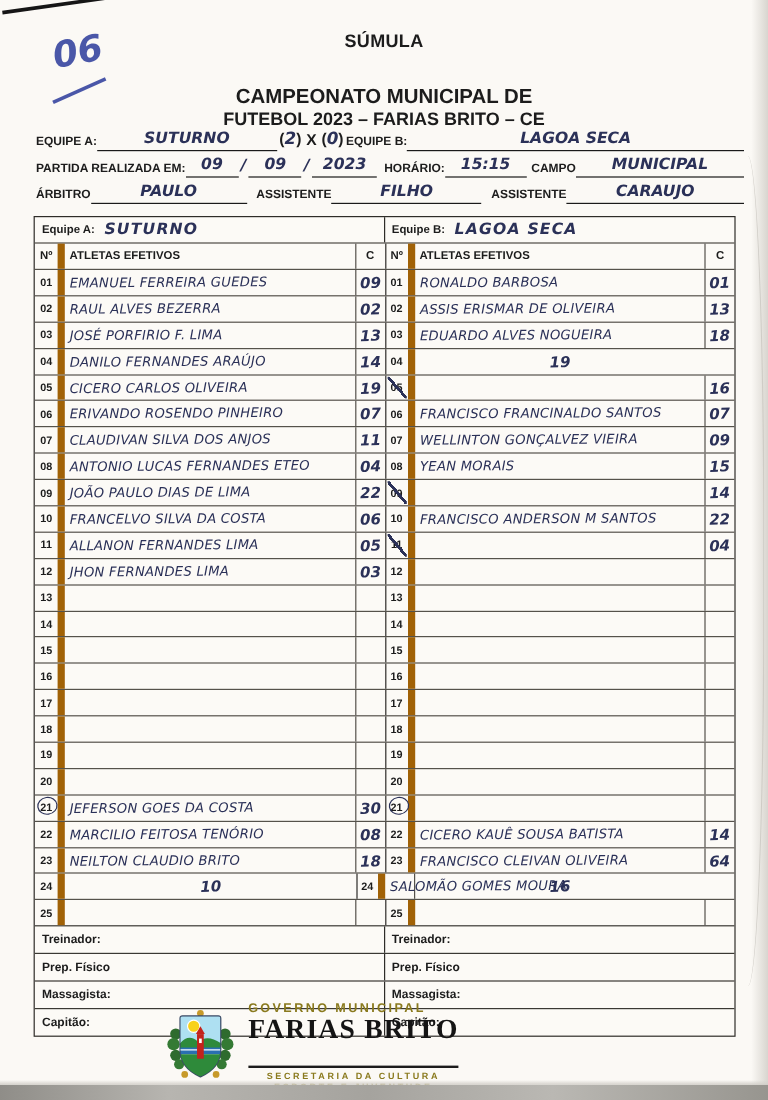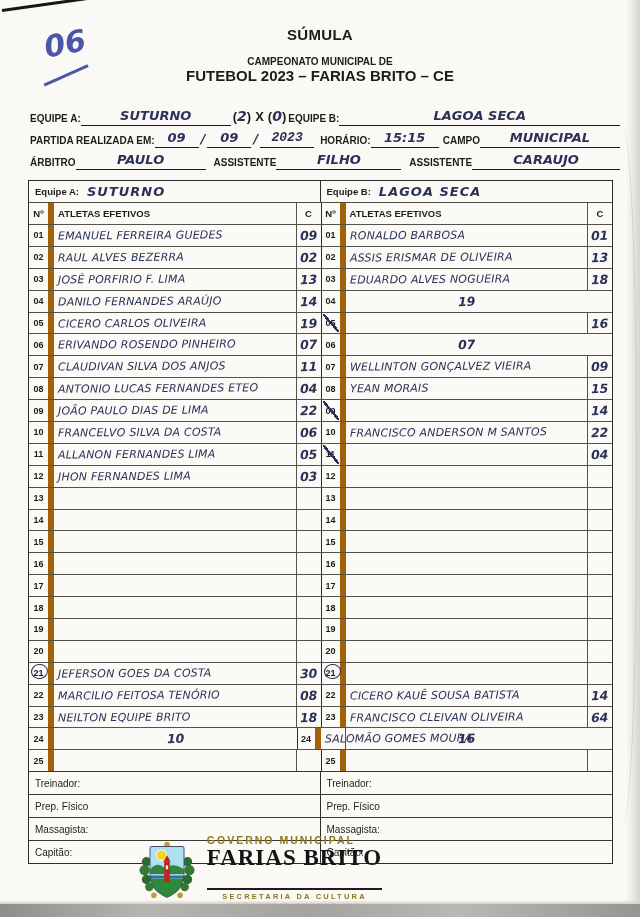--- a/index.html
+++ b/index.html
@@ -13,21 +13,21 @@
     background:linear-gradient(90deg,#8f8d88,#b7b5b0 22%,#a5a39e 48%,#bab8b3 72%,#97958f 100%);}
   .bottom-band::before{content:"";position:absolute;left:0;top:-4px;right:0;height:4px;background:linear-gradient(to top,#d3d0ca,rgba(211,208,202,0));}
   
   .hand{font-family:"DejaVu Sans",sans-serif;font-style:italic;color:#2b3158;}
   .hand-blue{font-family:"DejaVu Sans",sans-serif;font-style:italic;color:#4a57a8;}
   .page-num{position:absolute;left:44px;top:26px;font-size:30px;transform:rotate(-11deg);font-weight:bold;}
   .page-num-line{position:absolute;left:42px;top:74px;width:48px;height:2.5px;background:#4a57a8;transform:rotate(-24deg);}
   
   .titles{position:absolute;top:26px;left:0;width:640px;text-align:center;font-weight:bold;}
   .title-main{font-size:15px;letter-spacing:.3px;}
-  .title-sub1{font-size:10px;margin-top:13px;text-align:center;}
+  .title-sub1{font-size:17px;margin-top:28px;text-align:center;}
   .title-sub2{font-size:15px;}
   
   .form{position:absolute;left:30px;top:104px;width:590px;font-size:10px;font-weight:bold;}
   .fline{display:flex;align-items:flex-end;height:22px;white-space:nowrap;}
   .flabel{padding-bottom:2px;}
   .uval{border-bottom:1.6px solid #1a1a1a;text-align:center;font-size:13px;line-height:14px;height:16px;}
   .uval.hand{font-weight:bold;}
   .score{font-size:13px;font-weight:bold;padding:0 2px 2px 2px;}
   .score .hand{font-size:14px;}
   .sep{padding:0 2px 2px 2px;font-size:13px;}
@@ -51,21 +51,21 @@
   .hdrrow .cell{font-size:9.5px;font-weight:bold;}
   .hdrrow .namecell{padding-left:4px;}
   .pname{font-size:11px;letter-spacing:.2px;transform:rotate(-.4deg);}
   .cval{font-size:12.5px;font-weight:bold;transform:rotate(-2deg);}
   .crossed::after{content:"";position:absolute;left:1px;right:1px;top:1px;bottom:1px;
     background:linear-gradient(to top right,transparent 45%,#2b3158 45%,#2b3158 55%,transparent 55%);}
   .circled::after{content:"";position:absolute;left:2px;top:1px;width:17px;height:15px;
     border:1.6px solid #2b3158;border-radius:50%;transform:rotate(-8deg);box-sizing:border-box;}
   
   .srow{display:grid;grid-template-columns:1fr 1fr;height:22px;border-top:1.2px solid #3a3833;}
-  .scell{display:flex;align-items:center;padding-left:6px;font-size:10px;font-weight:normal;}
+  .scell{display:flex;align-items:center;padding-left:6px;font-size:10px;font-weight:bold;}
   .scell:first-child{border-right:1.6px solid #2e2c28;}
   
   .logo{position:absolute;left:0;top:834px;width:521px;display:flex;justify-content:center;align-items:center;gap:12px;}
   .logo-text{display:flex;flex-direction:column;align-items:center;}
   .l1{color:#8a7a1e;font-size:10.5px;font-weight:bold;letter-spacing:2px;align-self:flex-start;}
   .l2{font-family:"Liberation Serif",serif;font-size:23px;font-weight:bold;color:#141414;letter-spacing:1px;
       line-height:1.05;border-bottom:2.5px solid #1c1c1c;padding-bottom:18px;}
   .l3{color:#8a7a1e;font-size:7.5px;font-weight:bold;letter-spacing:2.2px;margin-top:2px;}
   .l4{color:#8a7a1e;font-size:7.5px;font-weight:bold;letter-spacing:2.2px;}
 </style>
@@ -96,21 +96,21 @@
       <span class="score"><span>(</span><span class="hand">0</span><span>)</span></span>
       <span class="flabel">EQUIPE B:</span>
       <span class="uval hand" style="flex:1;">LAGOA SECA</span>
     </div>
     <div class="fline">
       <span class="flabel">PARTIDA REALIZADA EM:</span>
       <span class="uval hand" style="width:44px;">09</span>
       <span class="sep hand">/</span>
       <span class="uval hand" style="width:44px;">09</span>
       <span class="sep hand">/</span>
-      <span class="uval hand" style="width:54px;font-family:Liberation Mono, monospace;">2023</span>
+      <span class="uval hand" style="width:54px;">2023</span>
       <span class="gap6"></span>
       <span class="flabel">HORÁRIO:</span>
       <span class="uval hand" style="width:68px;">15:15</span>
       <span class="gap4"></span>
       <span class="flabel">CAMPO</span>
       <span class="uval hand" style="flex:1;">MUNICIPAL</span>
     </div>
     <div class="fline">
       <span class="flabel">ÁRBITRO</span>
       <span class="uval hand" style="width:130px;">PAULO</span>
@@ -227,20 +227,23 @@
 
     <div class="prow">
       <div class="cell numcell a-num">06</div>
       <div class="cell namecell">
             <span class="hand pname a-name">ERIVANDO ROSENDO PINHEIRO</span>
           </div>
       <div class="cell ccell a">
             <span class="hand cval a-c">07</span>
           </div>
       <div class="cell numcell bstart b-num">06</div>
+      <div class="cell namecell">
+            <span class="hand pname b-name">FRANCISCO FRANCINALDO SANTOS</span>
+          </div>
       <div class="cell ccell">
             <span class="hand cval b-c">07</span>
           </div>
     </div>
 
     <div class="prow">
       <div class="cell numcell a-num">07</div>
       <div class="cell namecell">
             <span class="hand pname a-name">CLAUDIVAN SILVA DOS ANJOS</span>
           </div>
@@ -507,21 +510,21 @@
             <span class="hand pname b-name">CICERO KAUÊ SOUSA BATISTA</span>
           </div>
       <div class="cell ccell">
             <span class="hand cval b-c">14</span>
           </div>
     </div>
 
     <div class="prow">
       <div class="cell numcell a-num">23</div>
       <div class="cell namecell">
-            <span class="hand pname a-name">NEILTON EQUIPE BRITO</span>
+            <span class="hand pname a-name">NEILTON CLAUDIO BRITO</span>
           </div>
       <div class="cell ccell a">
             <span class="hand cval a-c">18</span>
           </div>
       <div class="cell numcell bstart b-num">23</div>
       <div class="cell namecell">
             <span class="hand pname b-name">FRANCISCO CLEIVAN OLIVEIRA</span>
           </div>
       <div class="cell ccell">
             <span class="hand cval b-c">64</span>

